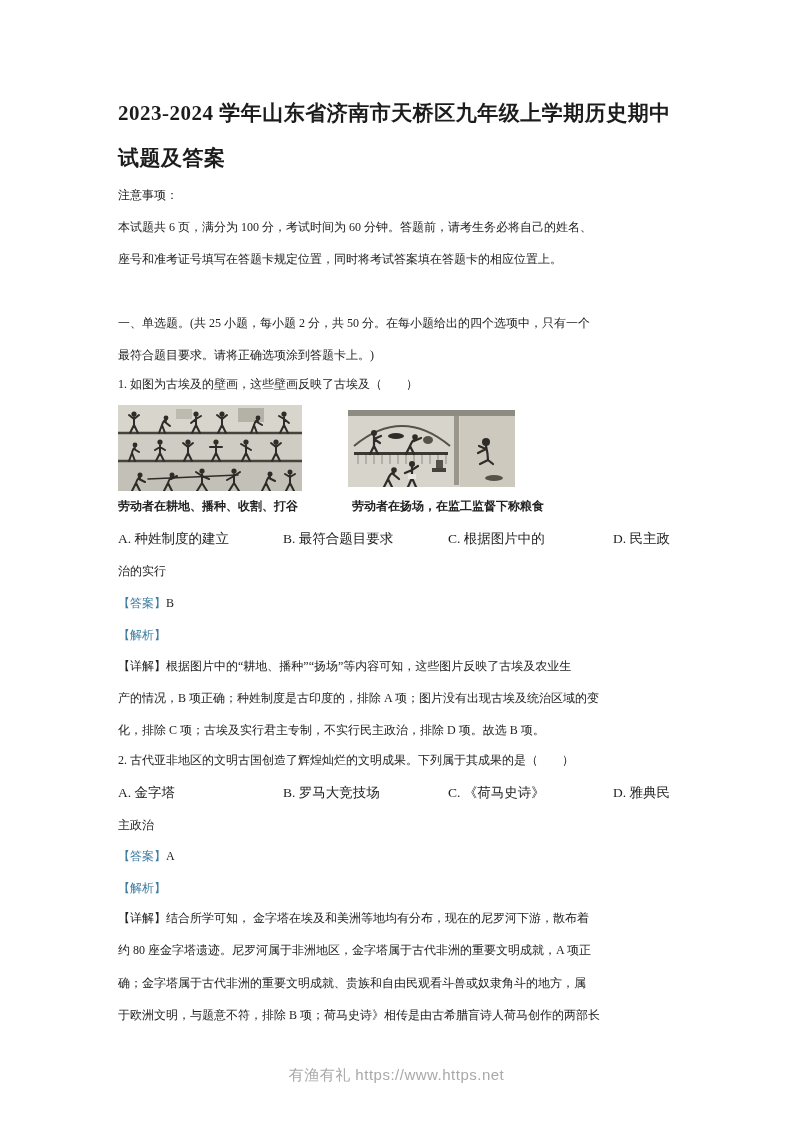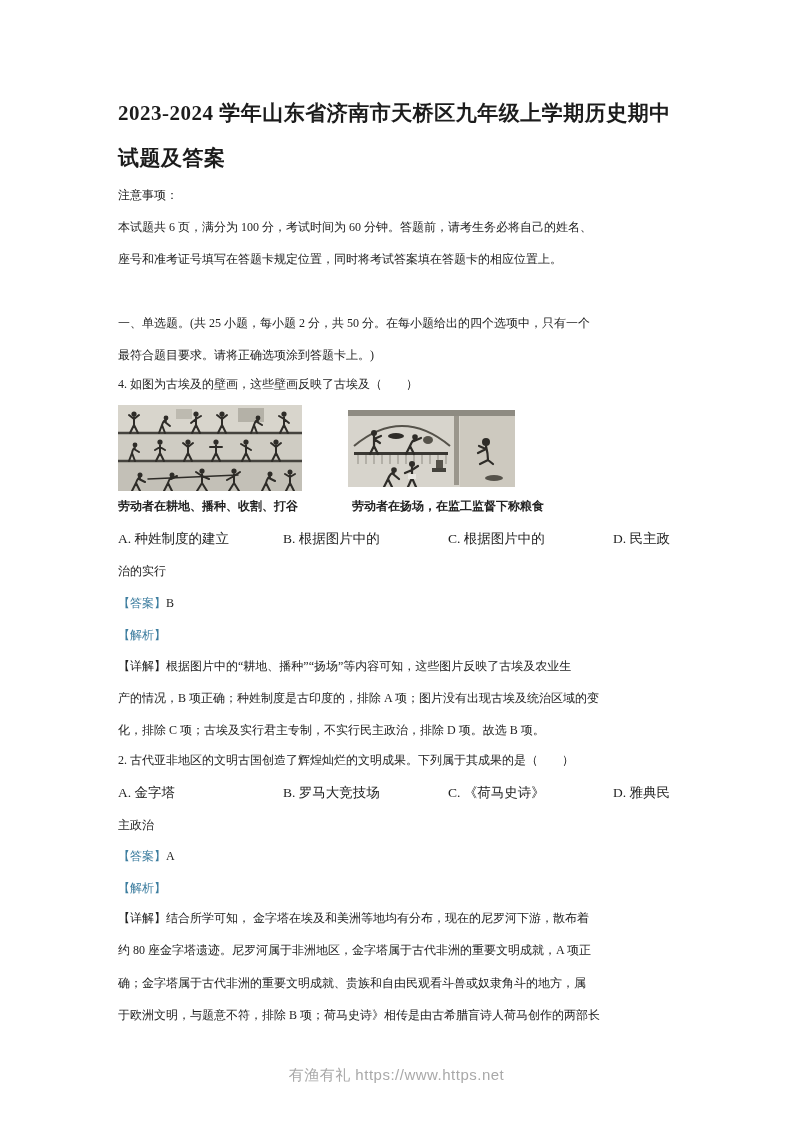--- a/index.html
+++ b/index.html
@@ -26,21 +26,21 @@
   <div class="ln title" style="top:148px">试题及答案</div>
 
   <div class="ln" style="top:185px">注意事项：</div>
   <div class="ln" style="top:217px">本试题共 6 页，满分为 100 分，考试时间为 60 分钟。答题前，请考生务必将自己的姓名、</div>
   <div class="ln" style="top:249px">座号和准考证号填写在答题卡规定位置，同时将考试答案填在答题卡的相应位置上。</div>
 
 
   <div class="ln" style="top:313px">一、单选题。(共 25 小题，每小题 2 分，共 50 分。在每小题给出的四个选项中，只有一个</div>
   <div class="ln" style="top:345px">最符合题目要求。请将正确选项涂到答题卡上。)</div>
 
-  <div class="ln" style="top:374px">4. 如图为古埃及的壁画，这些壁画反映了古埃及（　　）</div>
+  <div class="ln" style="top:374px">1. 如图为古埃及的壁画，这些壁画反映了古埃及（　　）</div>
 
   <div class="mural" style="left:118px;top:405px;width:184px;height:86px">
     <svg width="184" height="86" viewBox="0 0 184 86">
       <rect width="184" height="86" fill="#ccc9c1"></rect>
       <rect y="0" width="184" height="27" fill="#d8d5cc"></rect>
       <rect y="29" width="184" height="26" fill="#cfccc3"></rect>
       <rect y="57" width="184" height="29" fill="#c3c0b7"></rect>
       <rect x="120" y="3" width="26" height="14" fill="#b4b1a7"></rect>
       <rect x="58" y="4" width="16" height="10" fill="#bdbab0"></rect>
       <line x1="0" y1="28" x2="184" y2="28" stroke="#45433e" stroke-width="2.5"></line>
@@ -177,21 +177,21 @@
         <ellipse cx="146" cy="68" rx="9" ry="3" stroke="none" fill="#55524a"></ellipse>
       </g>
     </svg>
   </div>
 
   <div class="ln b" style="top:496px">劳动者在耕地、播种、收割、打谷</div>
   <div class="ln b" style="top:496px;left:352px">劳动者在扬场，在监工监督下称粮食</div>
 
   <div class="row" style="top:529px">
     <span class="opt" style="left:0">A. 种姓制度的建立</span>
-    <span class="opt" style="left:165px">B. 根据图片中的</span>
+    <span class="opt" style="left:165px">B. 最符合题目要求</span>
     <span class="opt" style="left:330px">C. 根据图片中的</span>
     <span class="opt" style="left:495px">D. 民主政</span>
   </div>
   <div class="ln" style="top:561px">治的实行</div>
 
   <div class="ln" style="top:593px"><span class="marker">【答案】</span><span>B</span></div>
   <div class="ln" style="top:625px"><span class="marker">【解析】</span></div>
   <div class="ln" style="top:656px">【详解】根据图片中的“耕地、播种”“扬场”等内容可知，这些图片反映了古埃及农业生</div>
   <div class="ln" style="top:688px">产的情况，B 项正确；种姓制度是古印度的，排除 A 项；图片没有出现古埃及统治区域的变</div>
   <div class="ln" style="top:720px">化，排除 C 项；古埃及实行君主专制，不实行民主政治，排除 D 项。故选 B 项。</div>

